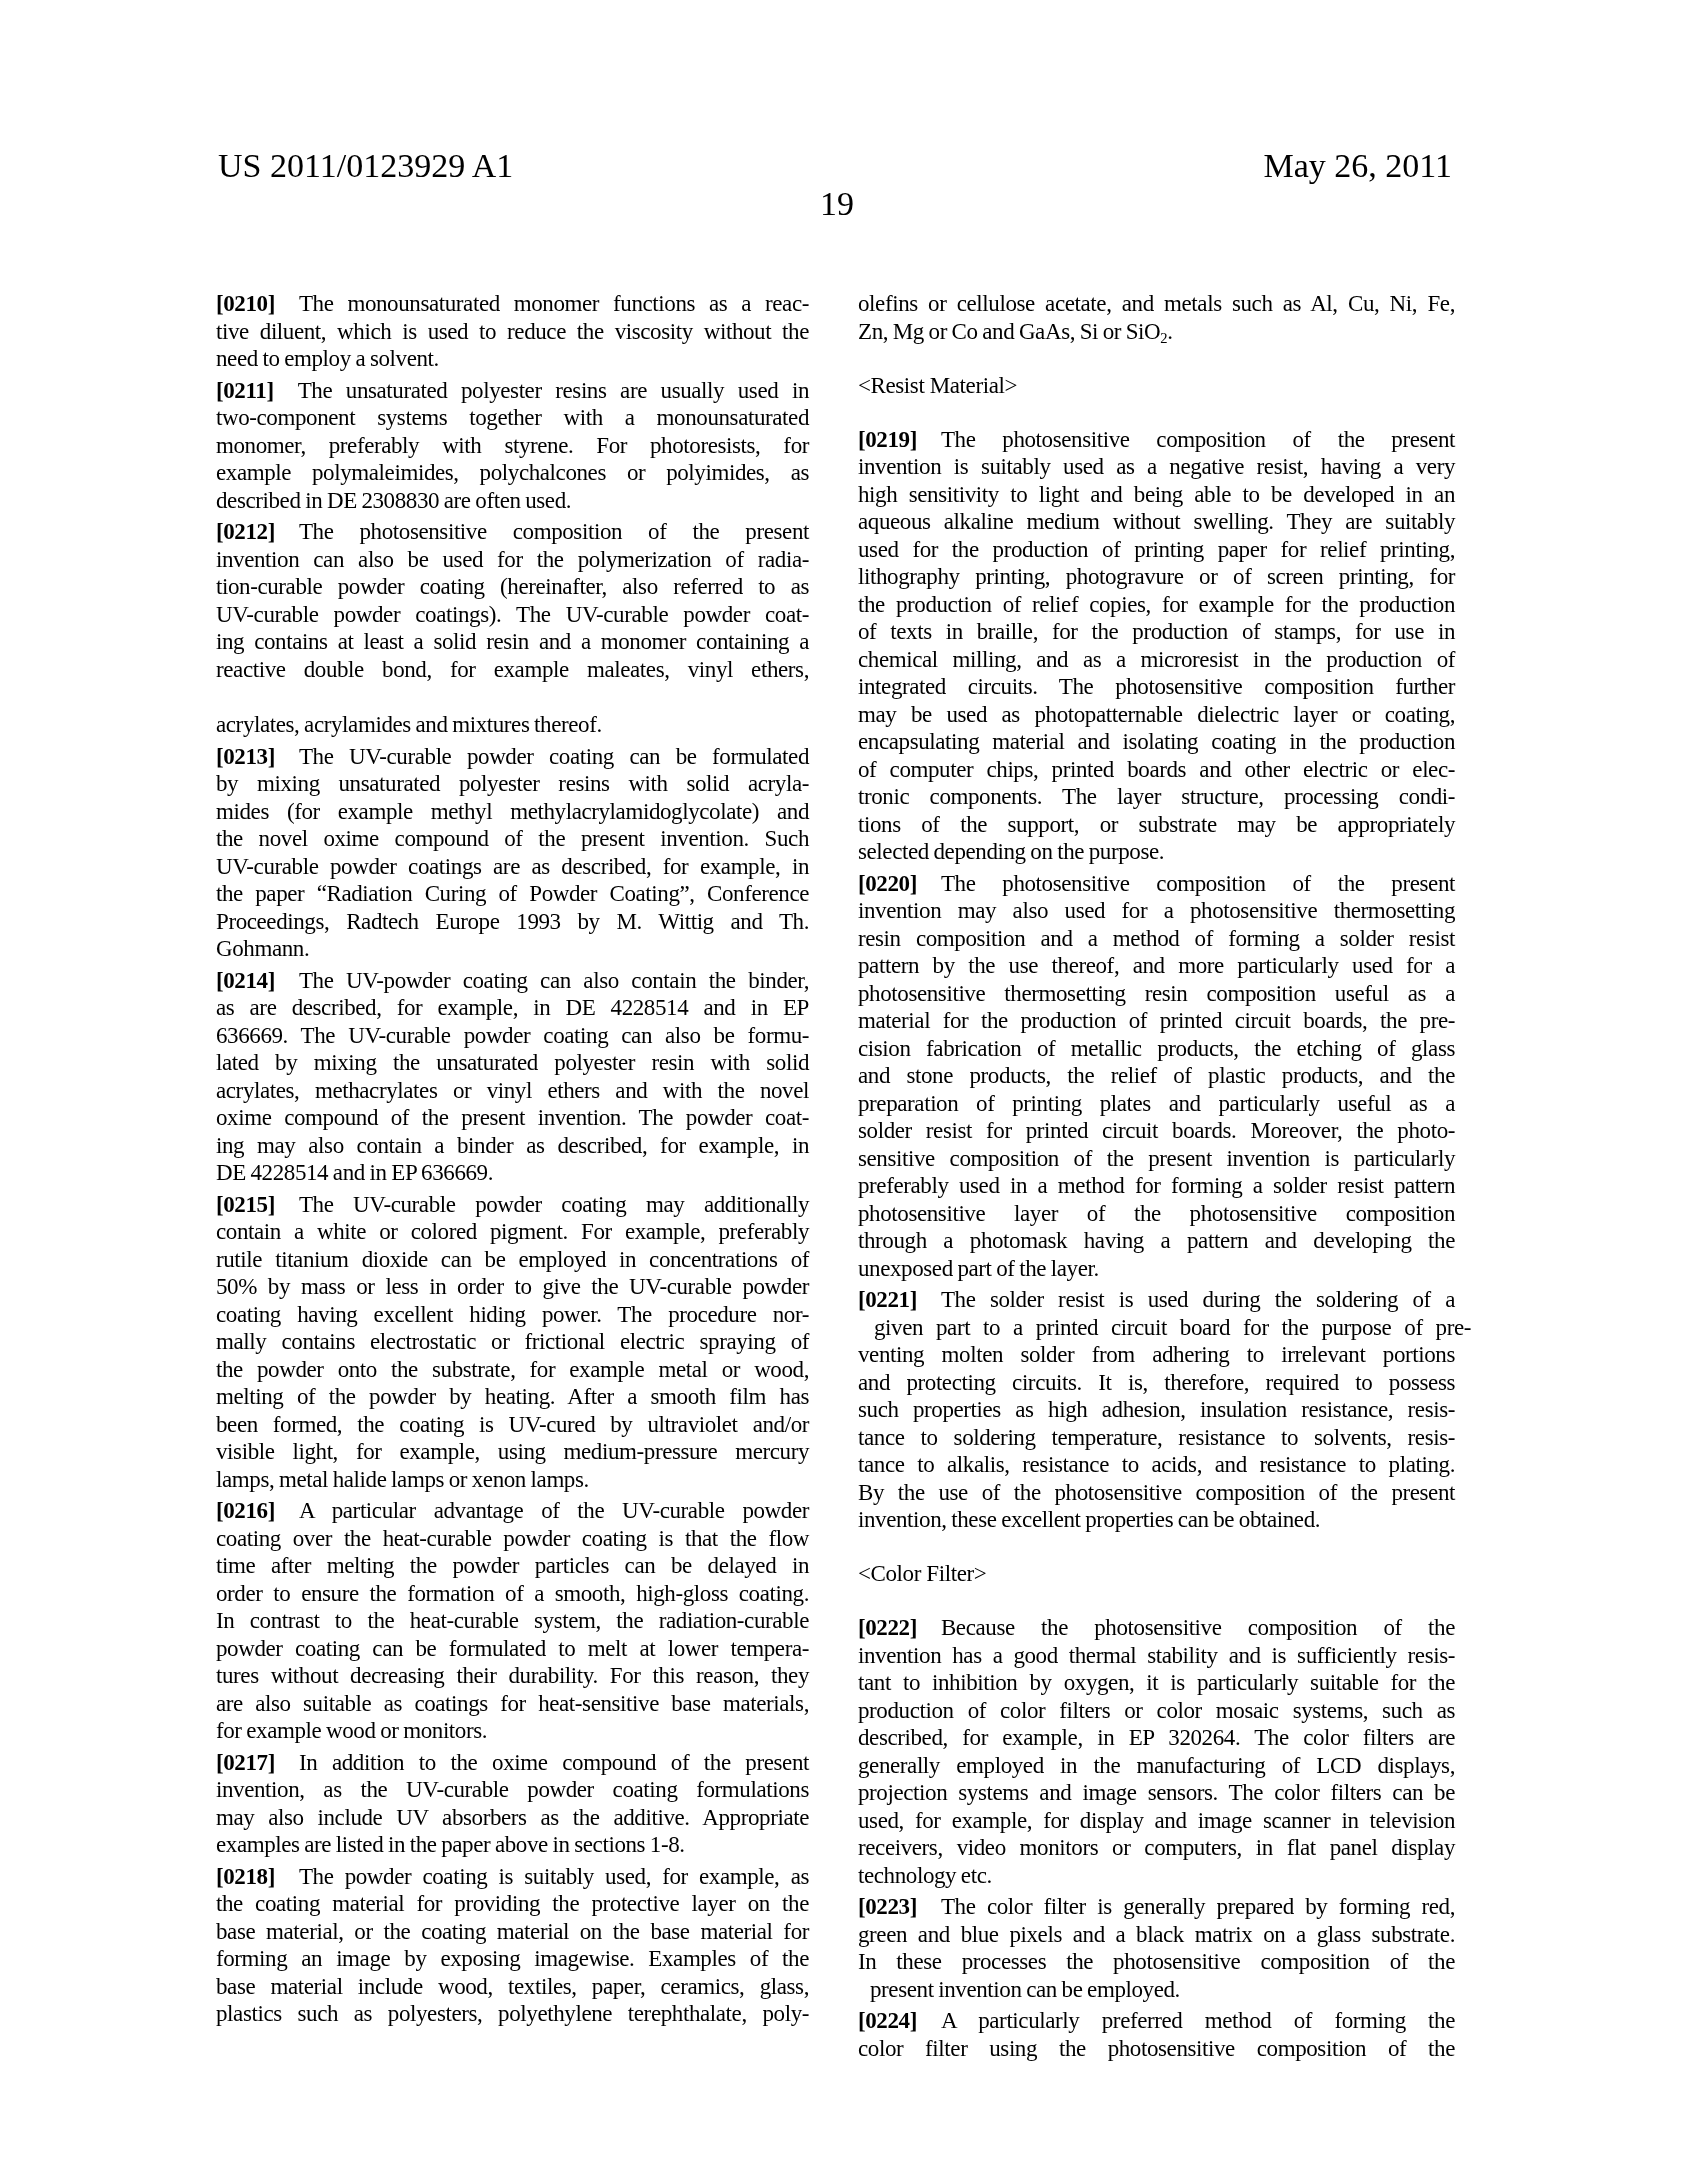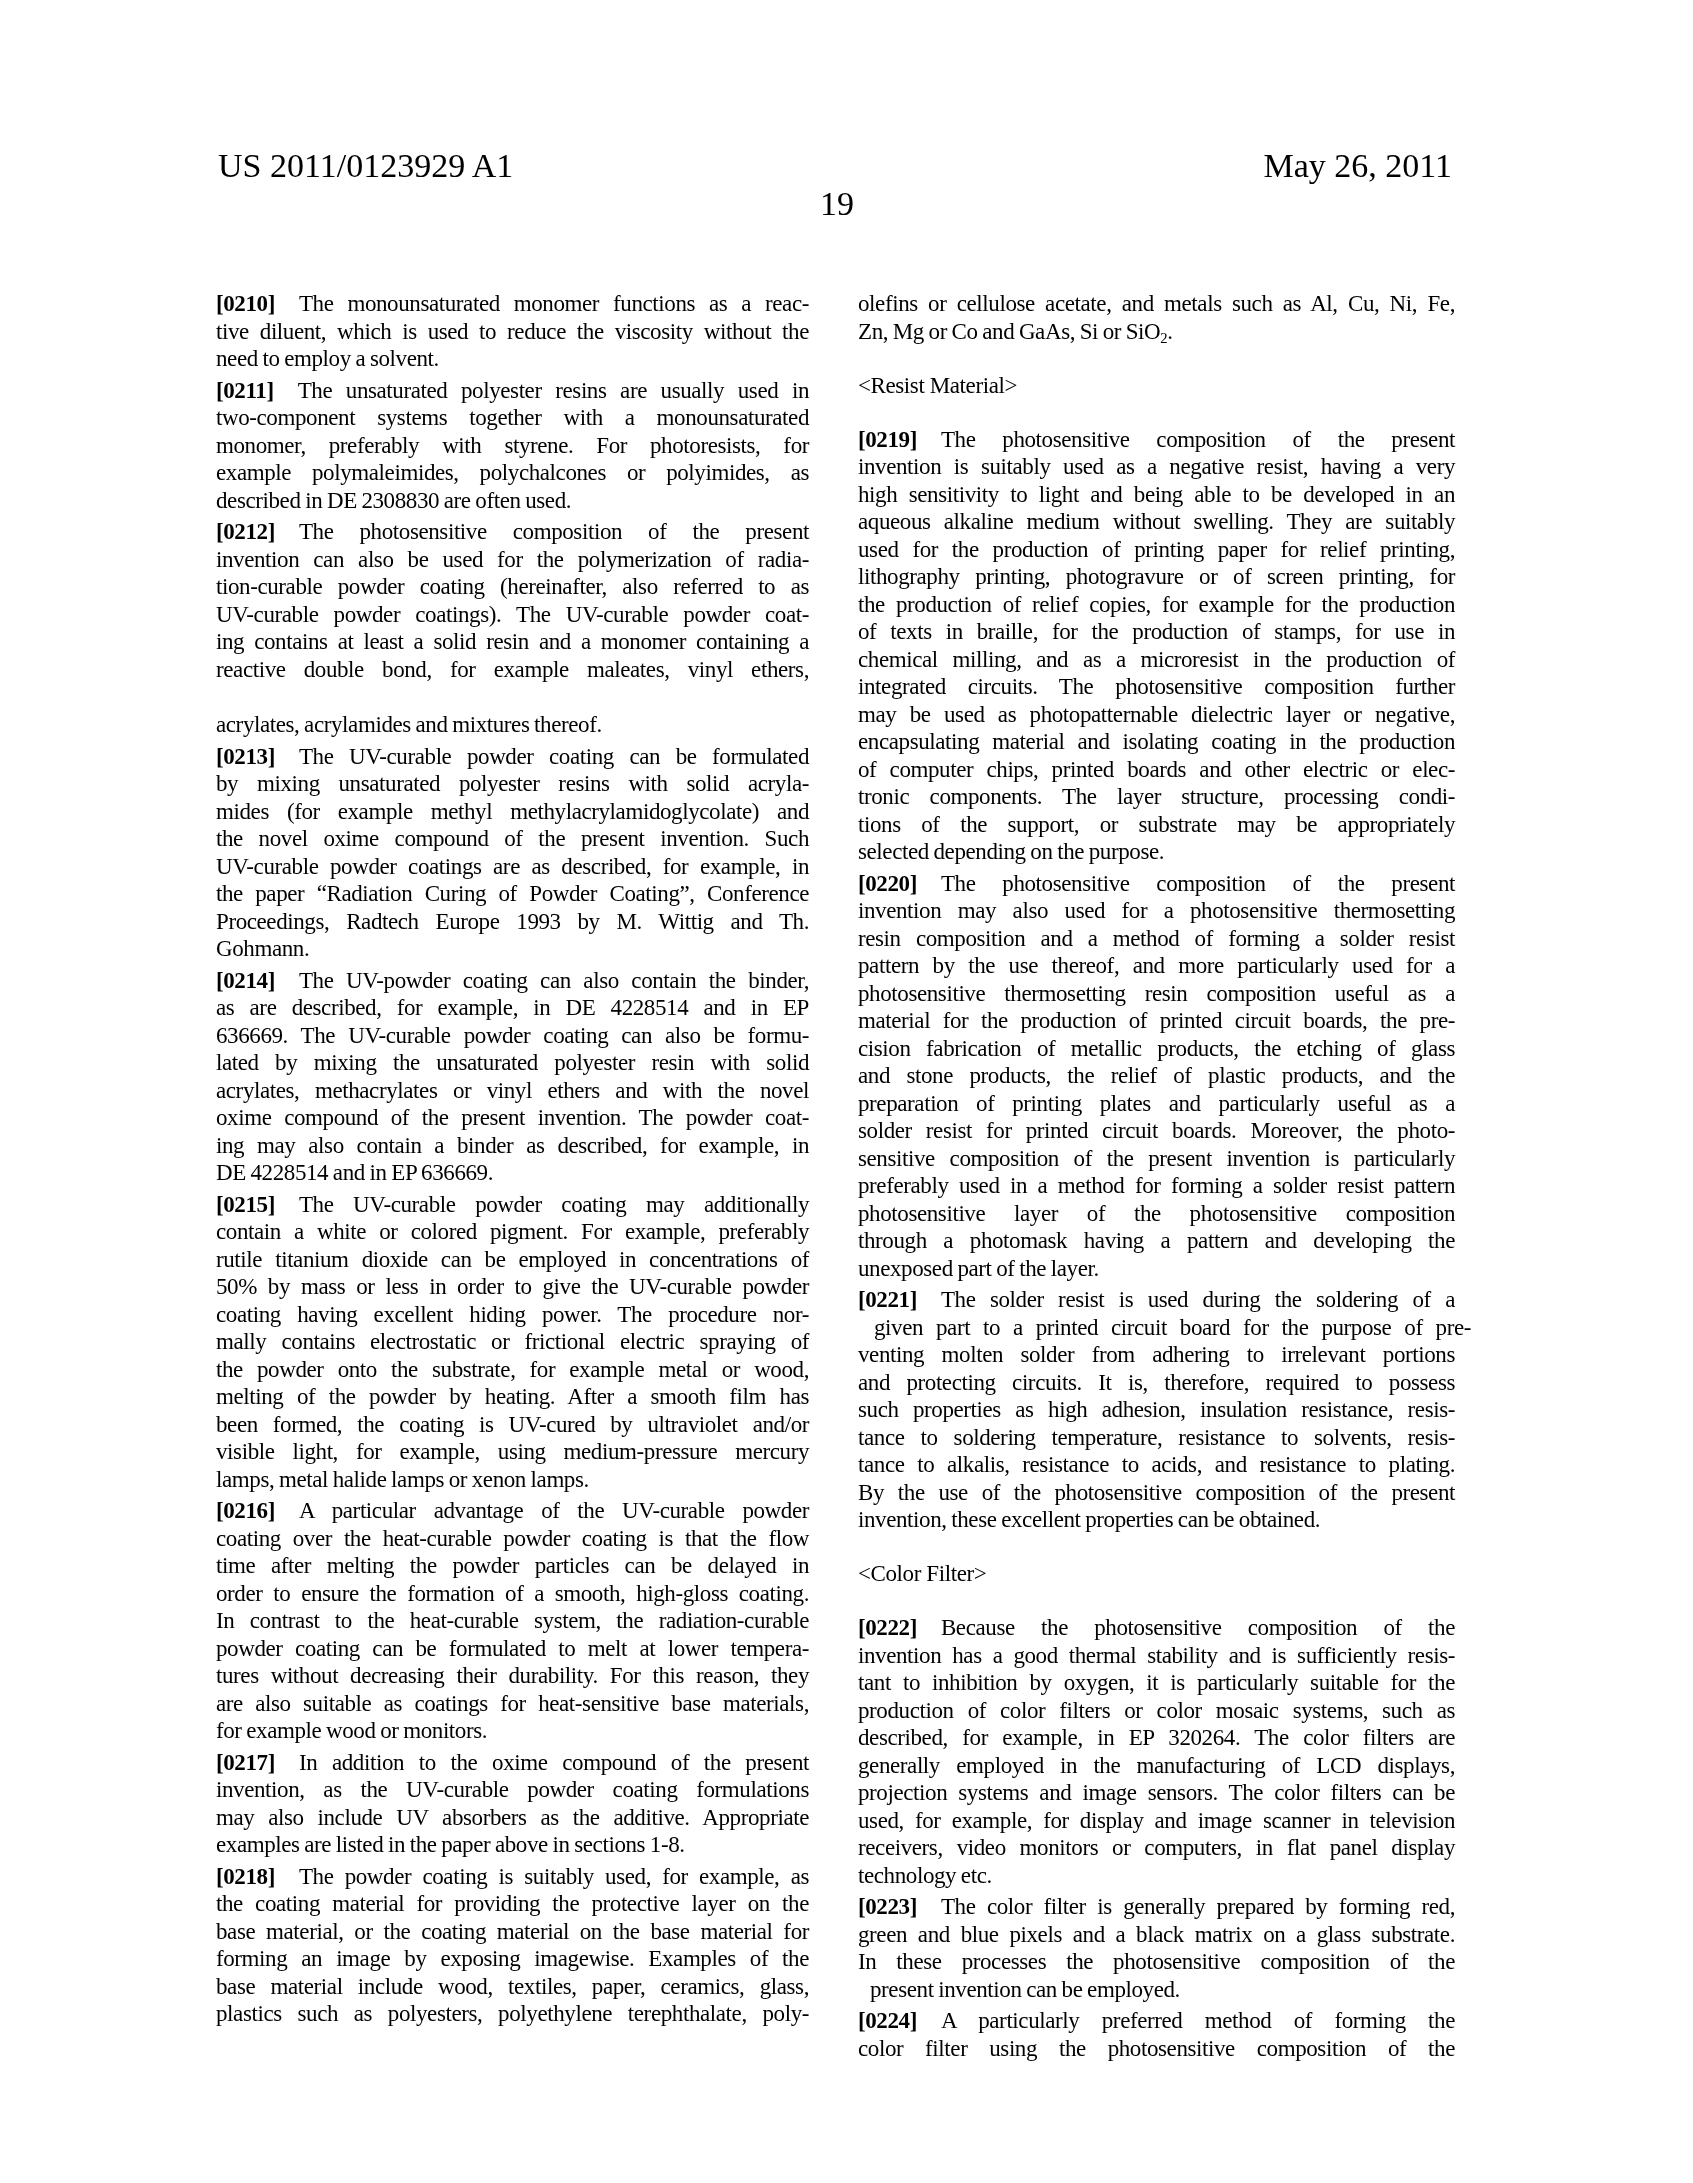--- a/index.html
+++ b/index.html
@@ -115,21 +115,21 @@
       <span class="line" style="width: 597px;"><span class="pnum">[0219]</span>The photosensitive composition of the present</span>
       <span class="line" style="width: 597px;">invention is suitably used as a negative resist, having a very</span>
       <span class="line" style="width: 597px;">high sensitivity to light and being able to be developed in an</span>
       <span class="line" style="width: 597px;">aqueous alkaline medium without swelling. They are suitably</span>
       <span class="line" style="width: 597px;">used for the production of printing paper for relief printing,</span>
       <span class="line" style="width: 597px;">lithography printing, photogravure or of screen printing, for</span>
       <span class="line" style="width: 597px;">the production of relief copies, for example for the production</span>
       <span class="line" style="width: 597px;">of texts in braille, for the production of stamps, for use in</span>
       <span class="line" style="width: 597px;">chemical milling, and as a microresist in the production of</span>
       <span class="line" style="width: 597px;">integrated circuits. The photosensitive composition further</span>
-      <span class="line" style="width: 597px;">may be used as photopatternable dielectric layer or negative,</span>
+      <span class="line" style="width: 597px;">may be used as photopatternable dielectric layer or coating,</span>
       <span class="line" style="width: 597px;">encapsulating material and isolating coating in the production</span>
       <span class="line" style="width: 597px;">of computer chips, printed boards and other electric or elec-</span>
       <span class="line" style="width: 597px;">tronic components. The layer structure, processing condi-</span>
       <span class="line" style="width: 597px;">tions of the support, or substrate may be appropriately</span>
       <span class="line last" style="width: 597px;">selected depending on the purpose.</span>
     </div>
     <div class="para">
       <span class="line" style="width: 597px;"><span class="pnum">[0220]</span>The photosensitive composition of the present</span>
       <span class="line" style="width: 597px;">invention may also used for a photosensitive thermosetting</span>
       <span class="line" style="width: 597px;">resin composition and a method of forming a solder resist</span>

